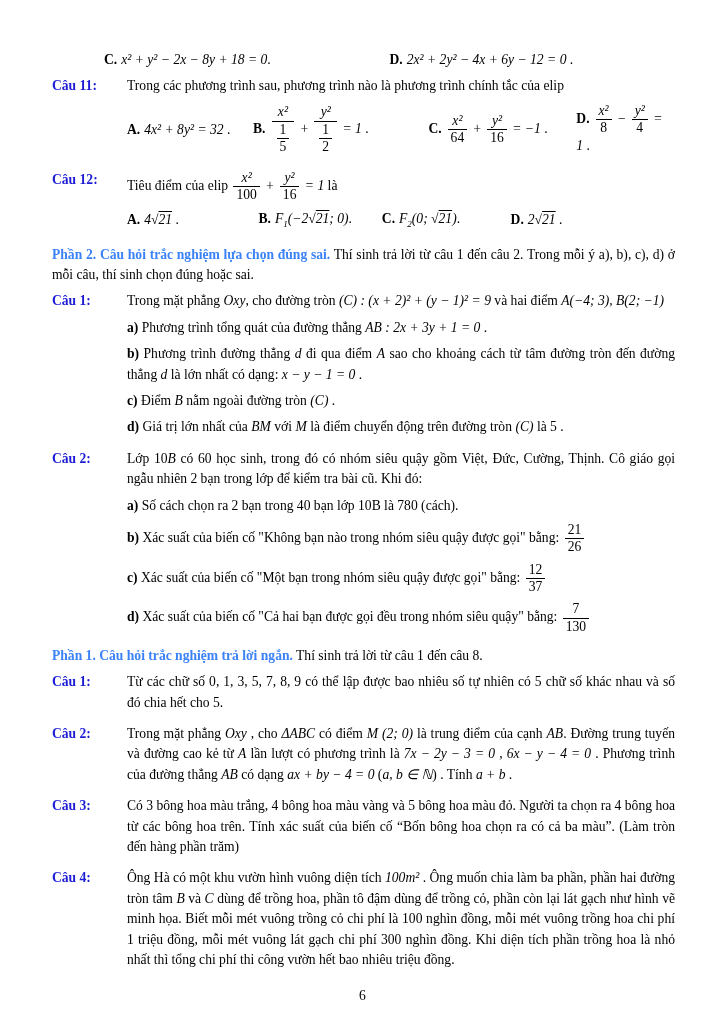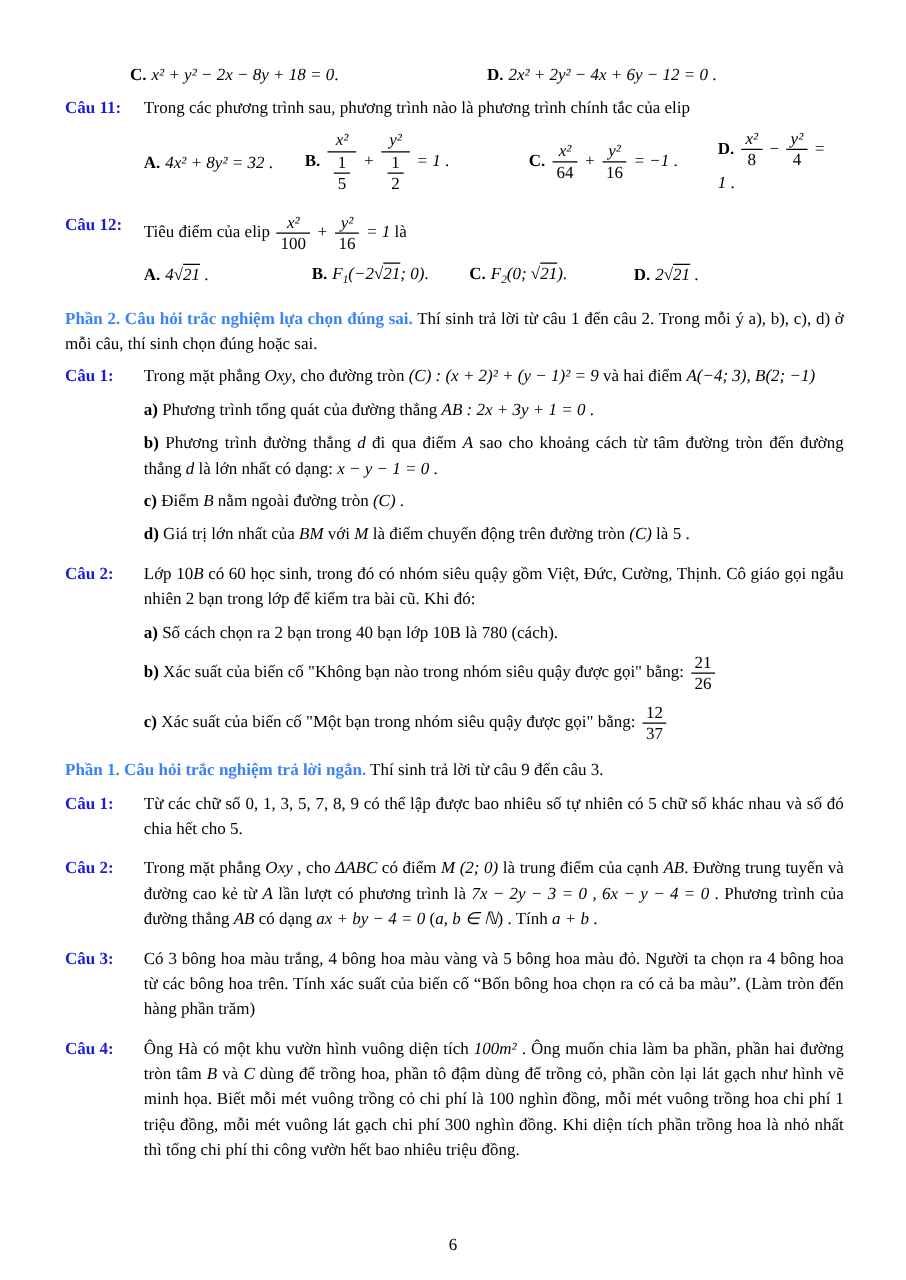--- a/index.html
+++ b/index.html
@@ -9,21 +9,21 @@
     font-family:"Liberation Serif", serif;
     font-size:13.6px; line-height:1.5; color:#000;
     position:relative;
   }
   .page { padding:50px 50px 0 52px; width:725px; height:1024px; position:relative; }
   .m  { font-style:italic; }
   .b  { font-weight:bold; }
   .rb { font-weight:bold; color:#3b82f6; }
   sub { font-size:9px; font-style:italic; }
   .qlabel { width:63px; flex:none; font-weight:bold; color:#1c1cd6; }
-  .qrow { display:flex; margin-bottom:5px; }
+  .qrow { display:flex; margin-bottom:5px;gap:12px; }
   .qbody { flex:1; min-width:0; }
   .qbody p, .para { margin:0 0 6px 0; text-align:justify; }
   .heading { margin:2px 0 6px 0; text-align:justify; }
   .frac { display:inline-block; vertical-align:middle; text-align:center; line-height:1.2; margin:0 2px; }
   .frac .num { display:block; border-bottom:1px solid #000; padding:0 3px; }
   .frac .den { display:block; padding:0 3px; }
   .rad { text-decoration:overline; }
   .opts { display:flex; align-items:center; margin:2px 0 8px 0; }
   .opt { padding-right:6px; }
   .opts-q11 .o1 { width:23%; } .opts-q11 .o2 { width:32%; } .opts-q11 .o3 { width:27%; } .opts-q11 .o4 { width:18%; }
@@ -87,24 +87,25 @@
     </div>
   </div>
 
   <div class="qrow">
     <div class="qlabel">Câu 2:</div>
     <div class="qbody">
       <p><span class="">Lớp 10</span><span class="m">B</span><span class=""> có 60 học sinh, trong đó có nhóm siêu quậy gồm Việt, Đức, Cường, Thịnh. Cô giáo gọi ngẫu nhiên 2 bạn trong lớp để kiểm tra bài cũ. Khi đó:</span></p>
       <p><span class="b">a)</span><span class=""> Số cách chọn ra 2 bạn trong 40 bạn lớp 10B là 780 (cách).</span></p>
       <p><span class="b">b)</span><span class=""> Xác suất của biến cố "Không bạn nào trong nhóm siêu quậy được gọi" bằng: </span><span class="frac"><span class="num"><span class="">21</span></span><span class="den"><span class="">26</span></span></span></p>
       <p><span class="b">c)</span><span class=""> Xác suất của biến cố "Một bạn trong nhóm siêu quậy được gọi" bằng: </span><span class="frac"><span class="num"><span class="">12</span></span><span class="den"><span class="">37</span></span></span></p>
+      <p><span class="b">d)</span><span class=""> Xác suất của biến cố "Cả hai bạn được gọi đều trong nhóm siêu quậy" bằng: </span><span class="frac"><span class="num"><span class="">7</span></span><span class="den"><span class="">130</span></span></span></p>
     </div>
   </div>
 
-  <p class="heading"><span class="rb">Phần 1. Câu hỏi trắc nghiệm trả lời ngắn.</span><span class=""> Thí sinh trả lời từ câu 9 đến câu 3.</span></p>
+  <p class="heading"><span class="rb">Phần 1. Câu hỏi trắc nghiệm trả lời ngắn.</span><span class=""> Thí sinh trả lời từ câu 1 đến câu 8.</span></p>
 
   <div class="qrow">
     <div class="qlabel">Câu 1:</div>
     <div class="qbody">
         <p><span class="">Từ các chữ số 0, 1, 3, 5, 7, 8, 9 có thể lập được bao nhiêu số tự nhiên có 5 chữ số khác nhau và số đó chia hết cho 5.</span></p>
       </div>
   </div>
 
   <div class="qrow">
     <div class="qlabel">Câu 2:</div>

